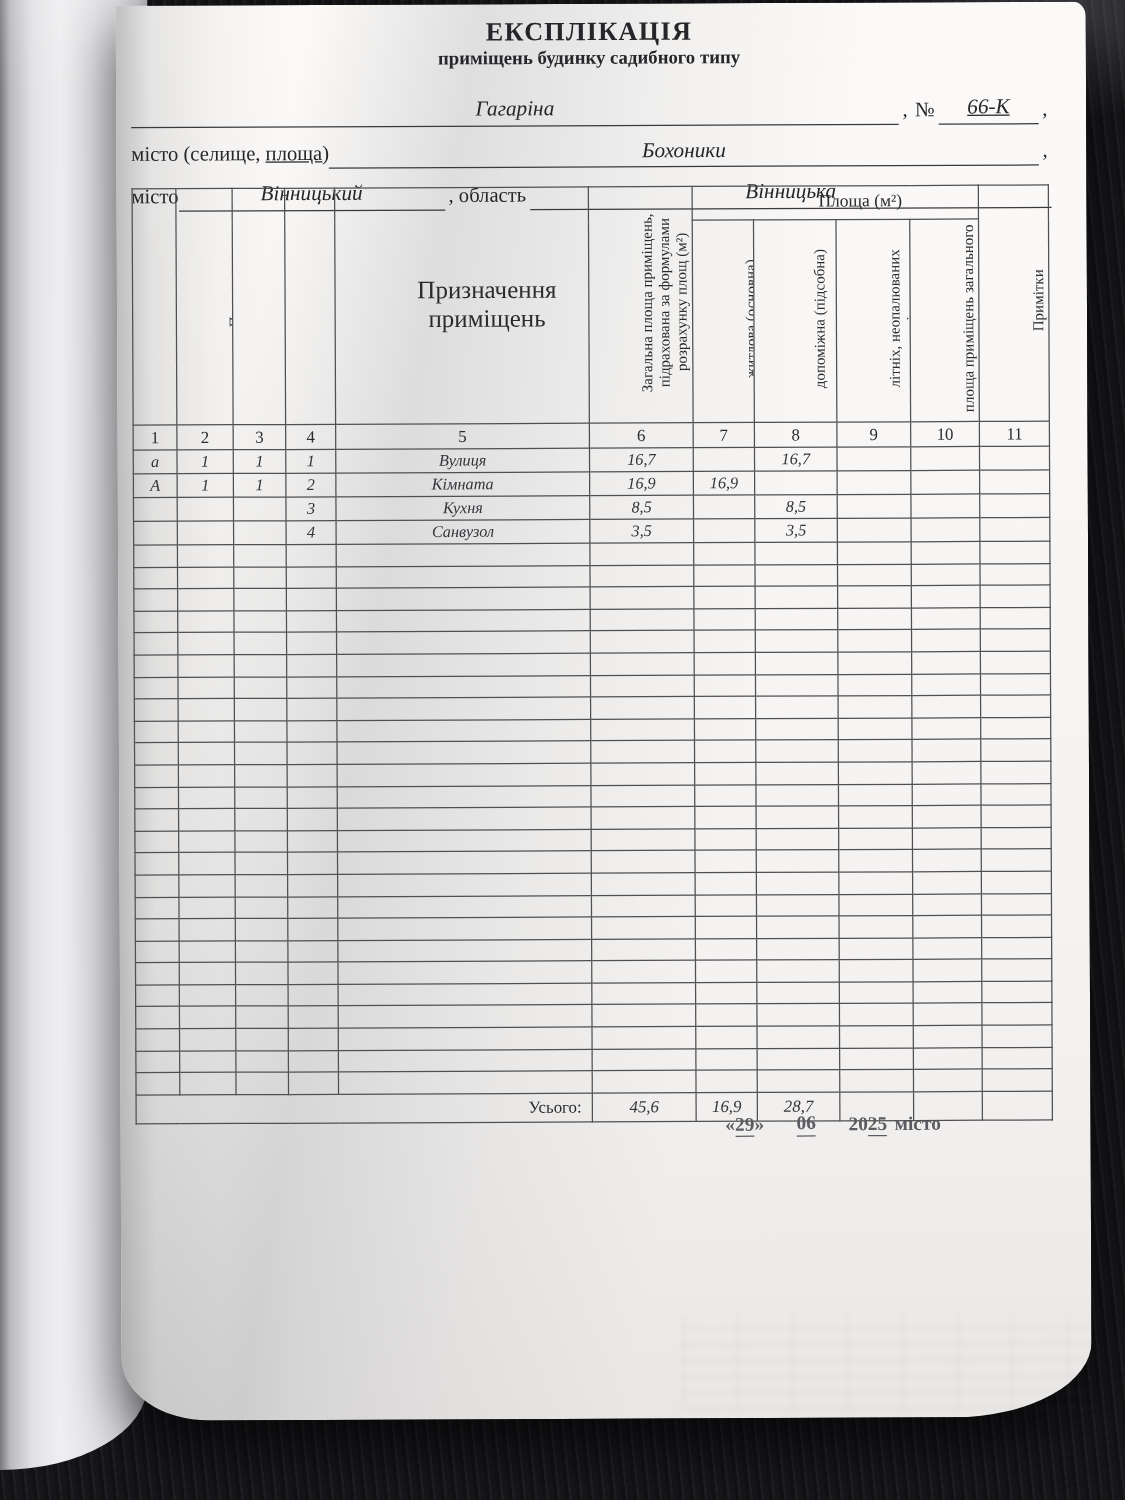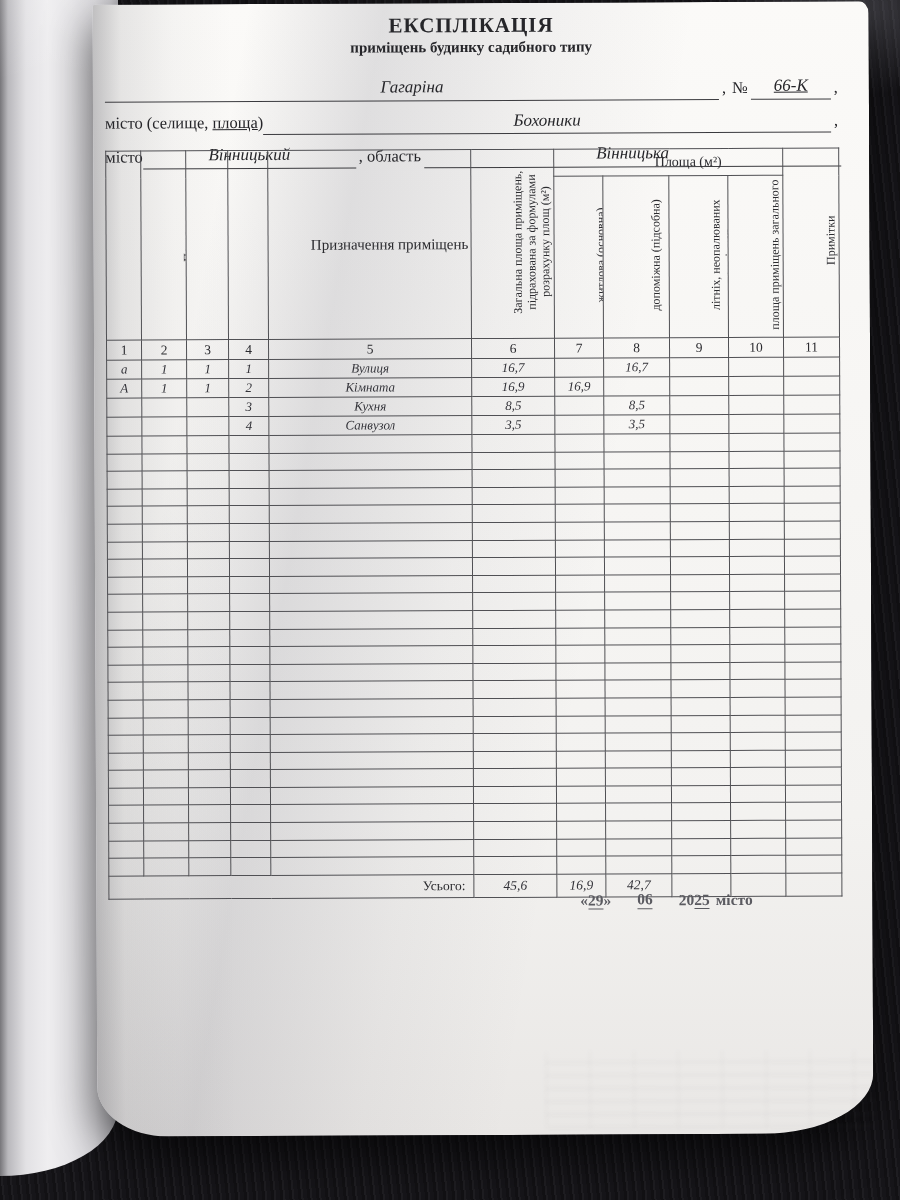--- a/index.html
+++ b/index.html
@@ -59,21 +59,21 @@
   table{border-collapse:collapse;table-layout:fixed;width:733px;}
   th,td{border:1px solid #505054;padding:0;overflow:hidden;}
   thead th{font-weight:normal;font-size:12px;color:#2b2b2f;vertical-align:middle;padding-left:40px;}
   .vtext{
     display:inline-block;writing-mode:vertical-rl;transform:rotate(180deg);
     line-height:1.15;max-height:176px;padding:2px 0;
   }
   .hgroup{height:26px;font-size:14px;}
   .hmain{height:185px;}
   .hsub{height:157px;}
-  .purpose-head{font-size:15px;}
+  .purpose-head{font-size:20px;}
   .num-row td{height:19px;font-size:13.5px;text-align:center;color:#2b2b2f;}
   tbody td{font-size:13px;text-align:center;}
   tr.data td{height:18px;font-style:italic;color:#34343a;}
   tr.empty td{height:16.6px;}
   tr.totals td{height:22px;}
   td.total-label{text-align:right;padding-right:8px;font-size:13.5px;font-style:normal;color:#2b2b2f;}
   td.total-val{font-style:italic;color:#34343a;font-size:13.5px;text-align:center;}
   
   .date-line{
     position:absolute;left:400px;top:888px;width:340px;
@@ -538,21 +538,21 @@
               <td></td>
               <td></td>
               <td></td>
               <td></td>
               <td></td>
             </tr>
             <tr class="totals">
               <td colspan="5" class="total-label">Усього:</td>
               <td class="total-val">45,6</td>
               <td class="total-val">16,9</td>
-              <td class="total-val">42,7</td>
+              <td class="total-val">28,7</td>
               <td class="total-val"></td>
               <td class="total-val"></td>
               <td class="total-val"></td>
             </tr>
           </tbody>
       </table>
     </div>
 
     <div class="date-line">
       <span class="date-grp"><span>«</span><span class="du">29</span><span>»</span></span>

